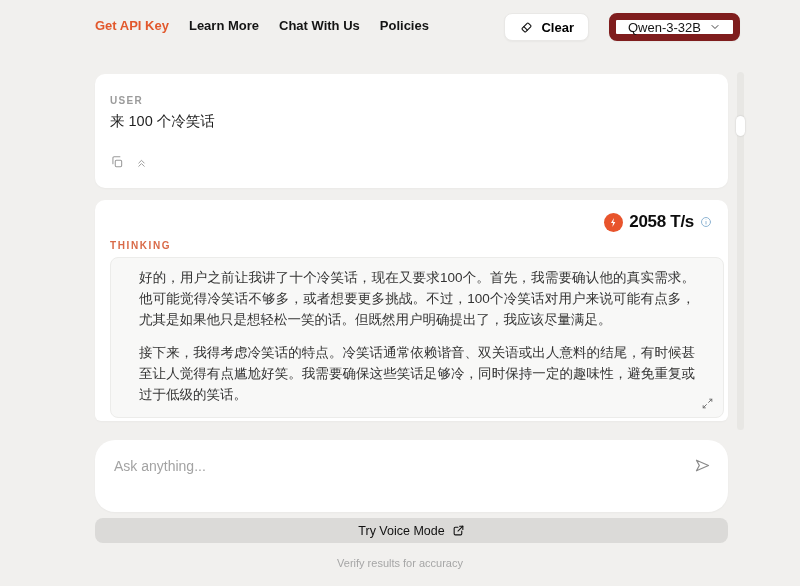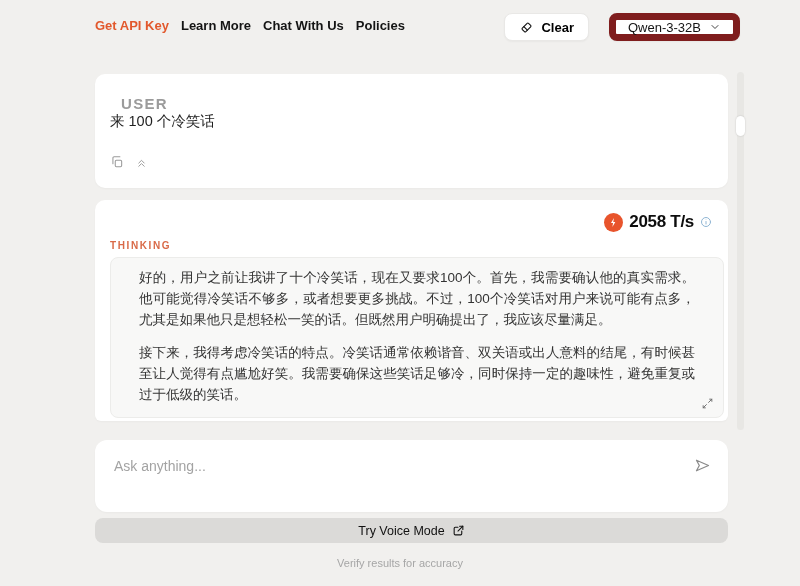--- a/index.html
+++ b/index.html
@@ -7,21 +7,21 @@
   body {
     font-family:"Liberation Sans","DejaVu Sans",sans-serif;
     background:#f1f0ee;
     color:#141414;
     overflow:hidden;
     position:relative;
   }
   .screen { position:absolute; inset:0; }
 
   
-  .nav { position:absolute; left:95px; top:18px; display:flex; gap:12px; align-items:center; }
+  .nav { position:absolute; left:95px; top:18px; display:flex; gap:20px; align-items:center; }
   .nav-item { font-size:13px; font-weight:600; color:#141414; cursor:pointer; white-space:nowrap; }
   .nav-item.accent { color:#e2582c; font-weight:700; }
   .header-actions { position:absolute; right:60px; top:13px; display:flex; gap:20px; align-items:center; }
   .btn-clear {
     display:flex; align-items:center; gap:7px; height:28px; padding:0 14px;
     background:#fff; border:1px solid #e9e8e6; border-radius:8px;
     font-size:13px; font-weight:700; box-shadow:0 1px 2px rgba(0,0,0,.04); cursor:pointer;
   }
   .model-select {
     display:flex; align-items:center; justify-content:space-between; gap:8px;
@@ -32,22 +32,22 @@
   .icon { display:inline-flex; align-items:center; justify-content:center; flex:0 0 auto; }
   .icon svg { display:block; }
 
   
   .card {
     position:absolute; left:95px; width:633px; background:#fff; border-radius:10px;
     box-shadow:0 1px 2px rgba(0,0,0,.03);
   }
   .user-card { top:74px; height:114px; }
   .role-label {
-    position:absolute; left:26px; top:21px;
-    font-size:15px; font-weight:700; letter-spacing:1.3px; color:#9b9b9b;
+    position:absolute; left:15px; top:21px;
+    font-size:10px; font-weight:700; letter-spacing:1.3px; color:#9b9b9b;
   }
   .user-message { position:absolute; left:15px; top:38px; font-size:14.5px; color:#1f1f1f; }
   .msg-actions { position:absolute; left:15px; top:81px; display:flex; gap:11px; color:#9a9a9a; }
   .msg-actions .icon { cursor:pointer; }
 
   .assistant-card { top:200px; height:221px; border-radius:10px 10px 6px 6px; }
   .speed-badge { position:absolute; right:16px; top:12px; display:flex; align-items:center; gap:6px; }
   .bolt-circle {
     width:19px; height:19px; border-radius:50%; background:#e8542c;
     display:flex; align-items:center; justify-content:center;
@@ -74,21 +74,21 @@
     position:absolute; left:737px; top:72px; width:7px; height:358px;
     background:#e8e7e4; border-radius:4px;
   }
   .scroll-thumb {
     position:absolute; left:-1px; top:44px; width:9px; height:20px;
     background:#fff; border-radius:5px; box-shadow:0 0 2px rgba(0,0,0,.18); cursor:grab;
   }
 
   
   .composer { position:absolute; left:95px; top:440px; width:633px; height:72px;
-    background:#fff; border-radius:12px; box-shadow:0 1px 2px rgba(0,0,0,.03); }
+    background:#fff; border-radius:20px; box-shadow:0 1px 2px rgba(0,0,0,.03); }
   .composer textarea {
     position:absolute; inset:0; width:100%; height:100%; resize:none; border:none; outline:none;
     background:transparent; padding:18px 48px 14px 19px;
     font-family:"Liberation Sans","DejaVu Sans",sans-serif; font-size:14px; color:#222;
   }
   .composer textarea::placeholder { color:#a3a3a3; }
   .send-btn { position:absolute; right:17px; top:17px; color:#8a8a8a; cursor:pointer; }
 
   .voice-btn {
     position:absolute; left:95px; top:518px; width:633px; height:25px;

